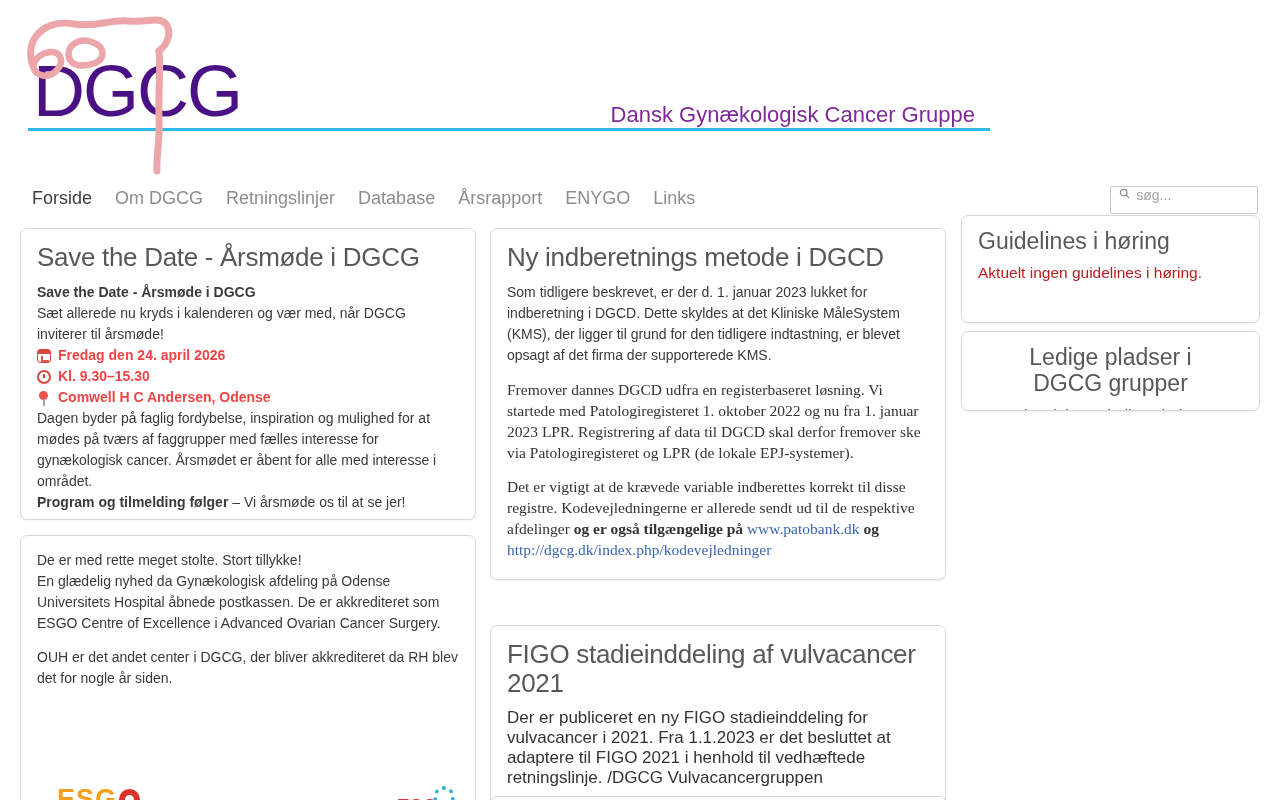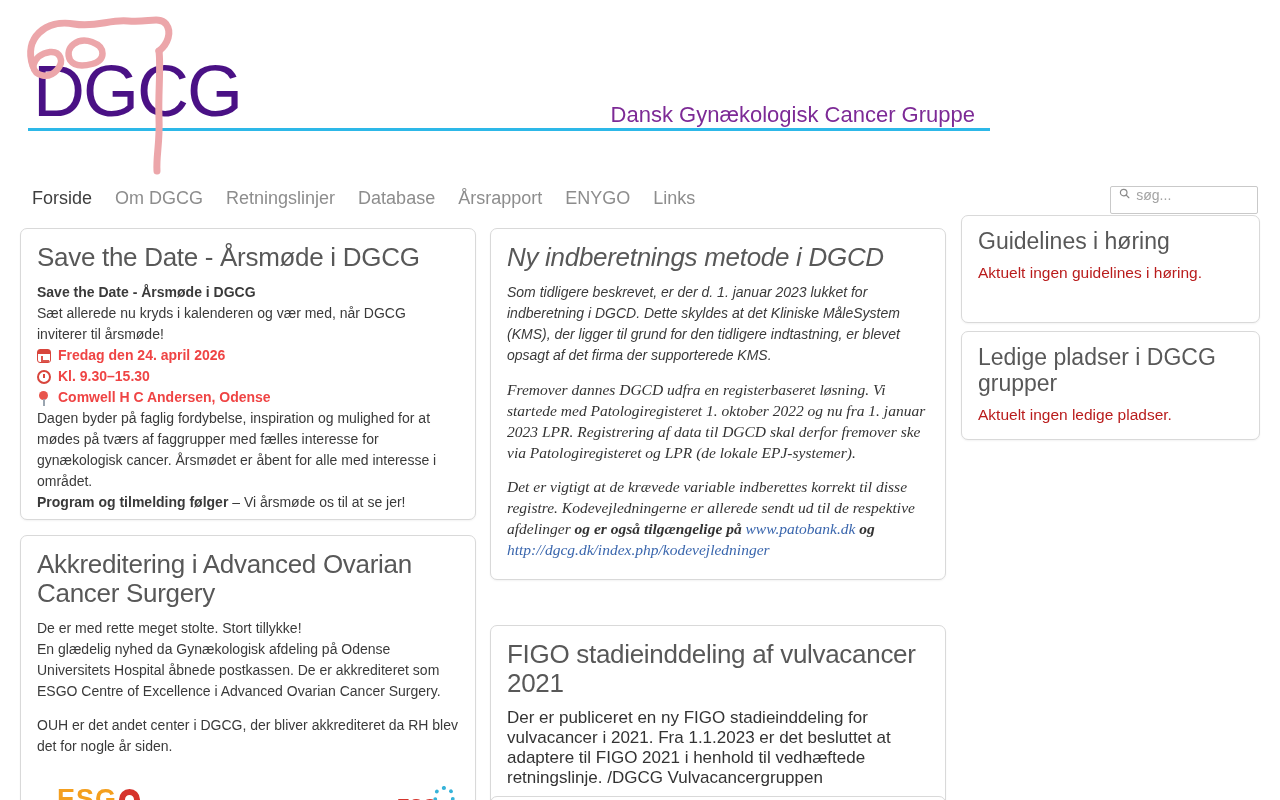--- a/index.html
+++ b/index.html
@@ -52,25 +52,25 @@
 
   .txt { font-size:14px; line-height:21px; color:#3a3a3a; }
   .serif { font-family:"Liberation Serif", serif; font-size:15.5px; line-height:21px; color:#333; }
   .mt { margin-top:13px; }
   .b { font-weight:bold; }
   a.link { color:#3a66ad; text-decoration:none; cursor:pointer; }
 
   
   #card-savedate      { left:20px;  top:228px; width:456px; height:292px; }
   #card-akkreditering { left:20px;  top:535px; width:456px; height:330px; }
-  #card-indberetning  { left:490px; top:228px; width:456px; height:352px;font-style:italic; }
+  #card-indberetning  { left:490px; top:228px; width:456px; height:352px; }
   #card-figo          { left:490px; top:625px; width:456px; height:223px; }
   #card-partial       { left:490px; top:796px; width:456px; height:80px; }
   #card-guidelines    { left:961px; top:215px; width:299px; height:108px;  padding:13px 16px; }
-  #card-ledige        { left:961px; top:331px; width:299px; height:109px; padding:13px 16px; }
+  #card-ledige        { left:961px; top:331px; width:299px; height:80px; padding:13px 30px;text-align:center; }
 
   
   .fact { font-size:14px; line-height:21px; color:#ef4444; font-weight:bold; display:flex; align-items:center; }
   .ico { display:inline-block; width:14px; height:14px; margin-right:7px; flex:0 0 auto; position:relative; }
   .ico-cal { border:1px solid #d8453c; border-radius:3px; background:linear-gradient(180deg,#d8453c 0 4px,#fff 4px); }
   .ico-cal::after { content:""; position:absolute; left:3px; top:6px; width:6px; height:4px; border-left:2px solid #d8453c; border-bottom:2px solid #d8453c; opacity:.9; }
   .ico-clock { border:2px solid #d8453c; border-radius:50%; background:#fff; }
   .ico-clock::after { content:""; position:absolute; left:4px; top:2px; width:2px; height:4px; background:#d8453c; }
   .ico-pin  { }
   .ico-pin::before { content:""; position:absolute; left:2px; top:0; width:9px; height:9px; border-radius:50%; background:#e8554d; }
@@ -140,21 +140,20 @@
     </div>
     <div class="fact">
       <span class="ico ico-pin"></span>
       <span>Comwell H C Andersen, Odense</span>
     </div>
     <p class="txt">Dagen byder på faglig fordybelse, inspiration og mulighed for at mødes på tværs af faggrupper med fælles interesse for gynækologisk cancer. Årsmødet er åbent for alle med interesse i området.</p>
     <p class="txt"><span class="b">Program og tilmelding følger</span><span> – Vi årsmøde os til at se jer!</span></p>
   </section>
 
   <section class="card" id="card-akkreditering">
-    <h2 class="card-title">Akkreditering i Advanced Ovarian Cancer Surgery</h2>
     <p class="txt">De er med rette meget stolte. Stort tillykke!</p>
     <p class="txt">En glædelig nyhed da Gynækologisk afdeling på Odense Universitets Hospital åbnede postkassen. De er akkrediteret som ESGO Centre of Excellence i Advanced Ovarian Cancer Surgery.</p>
     <p class="txt mt">OUH er det andet center i DGCG, der bliver akkrediteret da RH blev det for nogle år siden.</p>
     <div class="esgo-row">
       <div class="esgo1">
         <span class="esgo-word">ESG</span>
         <span class="esgo-ring"></span>
       </div>
       <div class="esgo2">
         <span class="esgo-word">ESG</span>

